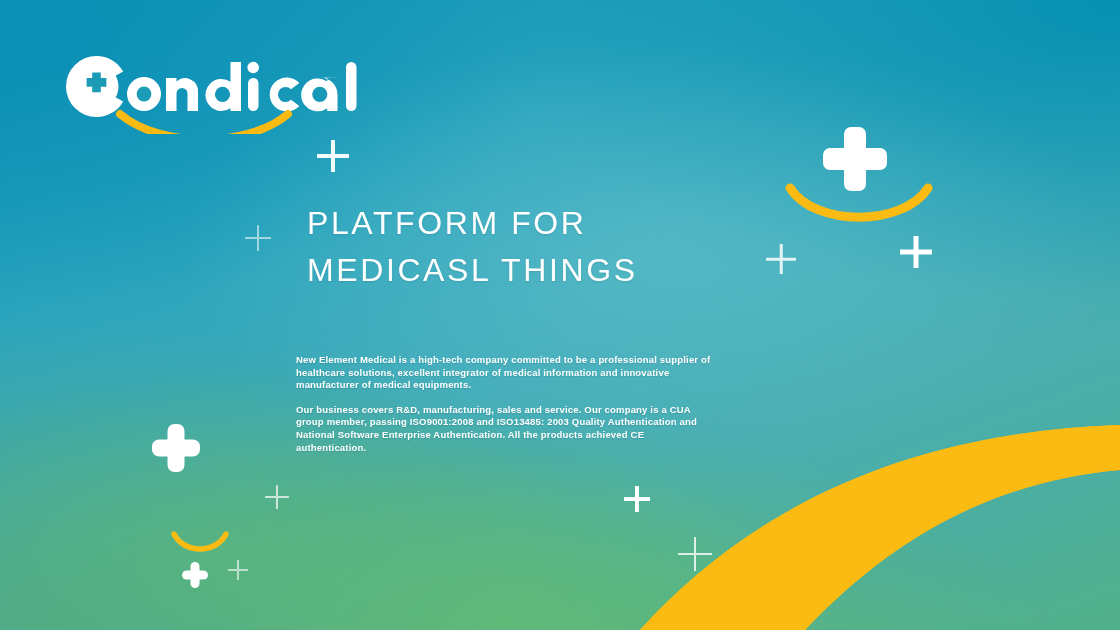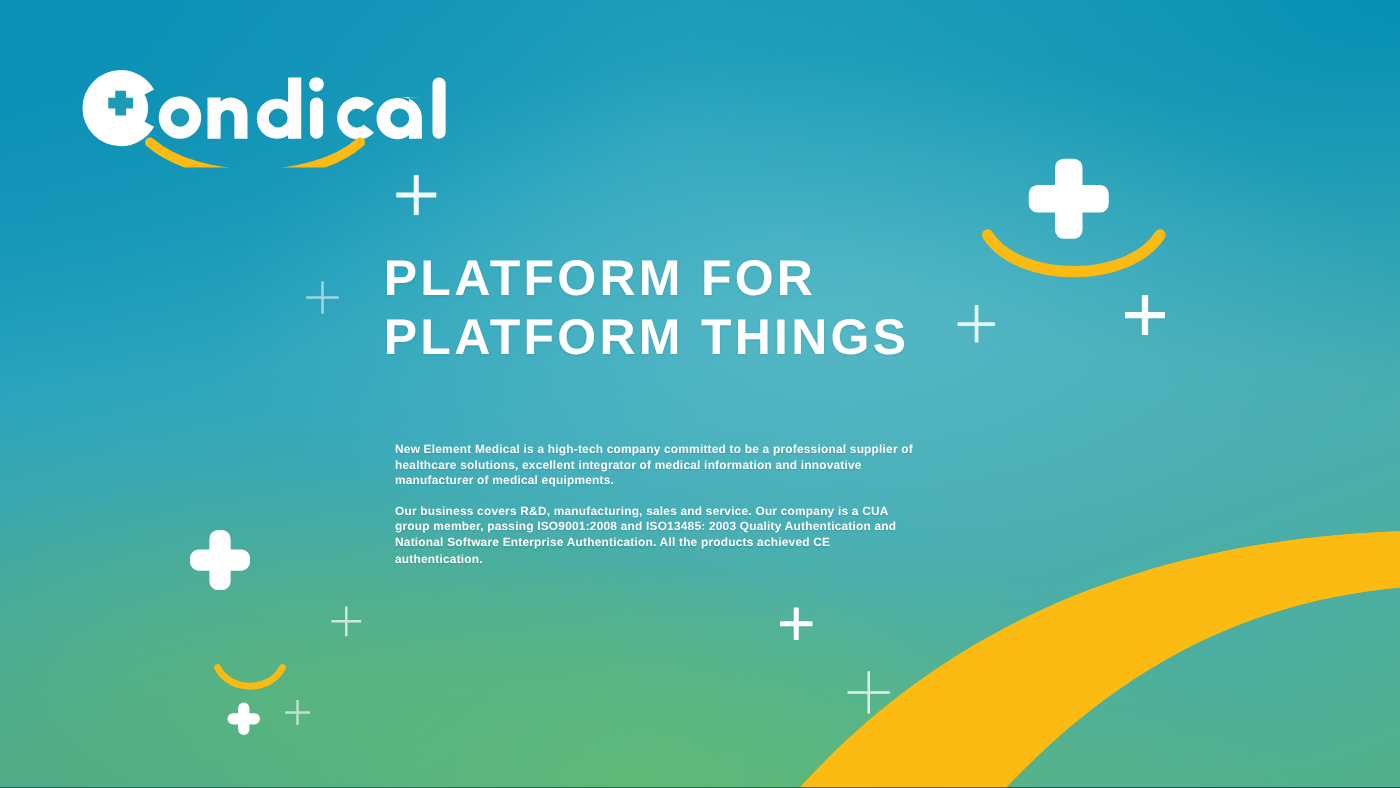--- a/index.html
+++ b/index.html
@@ -43,31 +43,31 @@
   .logo{
     position:absolute; left:62px; top:52px;
     width:300px; height:82px;
   }
 
   
   .headline{
     position:absolute; left:307px; top:200px;
     width:520px;
     color:#ffffff;
-    font-size:40px;
-    font-weight:700;
+    font-size:32px;
+    font-weight:400;
     line-height:47px;
     letter-spacing:2.6px;
     text-shadow:0 1px 2px rgba(0,60,75,.13);
   }
   .headline .hl-line{ display:block; white-space:nowrap; }
 
   
   .copy{
-    position:absolute; left:316px; top:354px;
+    position:absolute; left:296px; top:354px;
     width:420px;
     color:#ffffff;
     font-size:9.5px;
     font-weight:700;
     line-height:12.6px;
     letter-spacing:.18px;
     text-shadow:0 1px 1px rgba(0,60,75,.18);
   }
   .copy p + p{ margin-top:12px; }
 
@@ -144,21 +144,21 @@
 
         <rect x="284" y="10" width="10.5" height="49" rx="5.2"></rect>
       </g>
 
       <path d="M58 62 C 98 96, 186 96, 226 62" stroke="#FBBB13" stroke-width="8" stroke-linecap="round" fill="none"></path>
     </svg>
   </div>
 
   <div class="headline">
     <span class="hl-line">PLATFORM FOR</span>
-    <span class="hl-line">PLATFORM THINGS</span>
+    <span class="hl-line">MEDICASL THINGS</span>
   </div>
 
   <div class="copy">
     <p>New Element Medical is a high-tech company committed to be a professional supplier of healthcare solutions, excellent integrator of medical information and innovative manufacturer of medical  equipments.</p>
     <p>Our business covers R&amp;D, manufacturing, sales and service. Our company is a CUA group member, passing ISO9001:2008 and ISO13485: 2003 Quality Authentication and National Software Enterprise Authentication. All the products achieved CE authentication.</p>
   </div>
 
   <div class="cross" style="left:823px; top:127px; width:64px; height:64px;">
     <i class="h" style="height:22px;"></i>
     <i class="v" style="width:22px;"></i>

